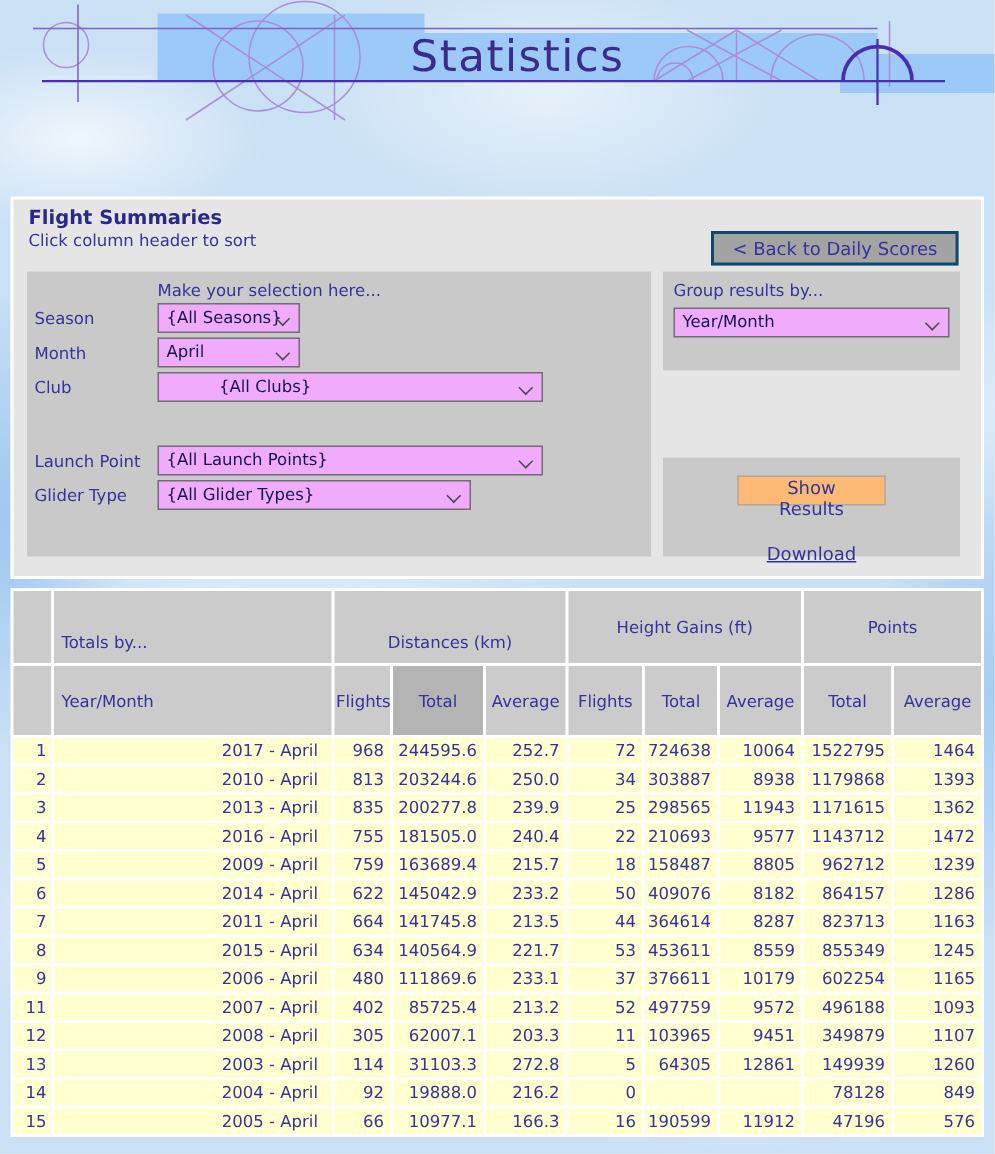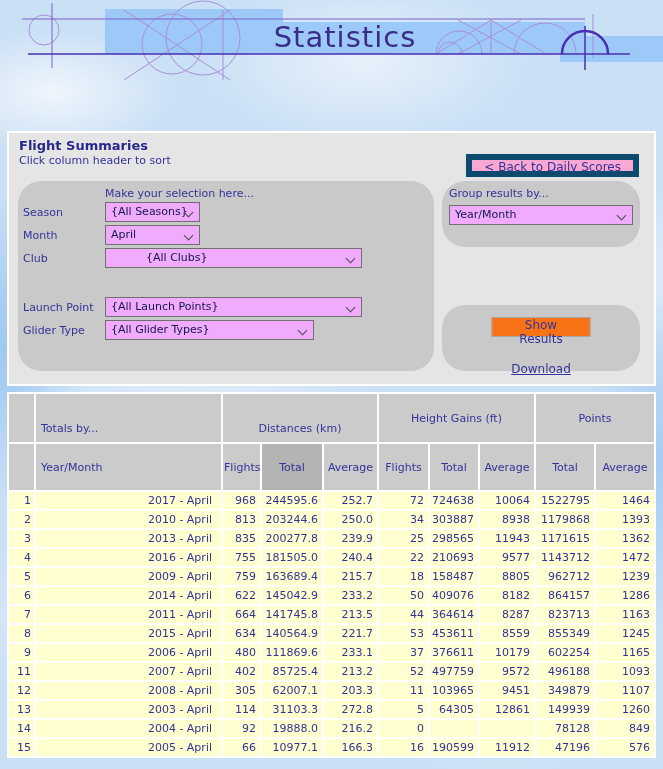--- a/index.html
+++ b/index.html
@@ -27,39 +27,39 @@
   }
   
   #panel{
     position:absolute;left:7px;top:131px;width:649px;height:255px;box-sizing:border-box;
     background:#e5e5e5;border:2px solid #ffffff;color:#333399;
   }
   #panel h1{margin:5px 0 1px 10px;font-size:13px;font-weight:bold;color:#28288c;}
   #panel .sub{margin-left:10px;font-size:11px;line-height:14px;}
   .btn{
     font-family:"DejaVu Sans","Liberation Sans",sans-serif;
-    color:#333399;background:#f9a8d4;border:6px solid #0c4a6e;cursor:pointer;
+    color:#333399;background:#a3a3a3;border:2px solid #0c4a6e;cursor:pointer;
   }
   .back{position:absolute;top:21px;right:15px;height:23px;font-size:12px;padding:0 12px;}
-  .inner{position:absolute;background:#c9c9c9;font-size:11px;border-radius:23px;}
+  .inner{position:absolute;background:#c9c9c9;font-size:11px;}
   .inner.left{left:9px;top:48px;width:416px;height:190px;}
   .inner.right1{left:433px;top:48px;width:198px;height:66px;}
   .inner.right2{left:433px;top:172px;width:198px;height:66px;}
   .caption{position:absolute;font-size:11px;color:#333399;}
   .flabel{position:absolute;left:5px;font-size:11px;color:#333399;}
   .select{
     position:absolute;box-sizing:border-box;background:#f0abfc;border:1px solid #6f6f6f;
     height:20px;line-height:18px;font-size:11px;color:#15154d;padding:0 18px 0 5px;
     cursor:default;white-space:nowrap;overflow:hidden;
   }
   .chev{
     position:absolute;right:7px;top:6px;width:6px;height:6px;
     border-left:1px solid #4a4a4a;border-bottom:1px solid #4a4a4a;transform:rotate(-45deg);
   }
-  .show{position:absolute;left:50%;transform:translateX(-50%);top:12px;height:20px;font-size:12px;padding:0 14px;background:#f97316;border:1px solid #a8a8a8;}
+  .show{position:absolute;left:50%;transform:translateX(-50%);top:12px;height:20px;font-size:12px;padding:0 14px;background:#fdba74;border:1px solid #a8a8a8;}
   .dl{position:absolute;left:50%;transform:translateX(-50%);top:41px;font-size:12px;color:#333399;text-decoration:underline;cursor:pointer;margin-top:16px;}
   
   #results{
     position:absolute;left:7px;top:392px;width:649px;table-layout:fixed;
     border-collapse:separate;border-spacing:2px;background:#ffffff;
     font-size:11px;color:#333399;
   }
   #results th,#results td{overflow:hidden;white-space:nowrap;}
   .gh{background:#cbcbcb;font-weight:normal;height:40px;vertical-align:middle;text-align:center;}
   .gh.bot{vertical-align:bottom;padding-bottom:7px;}

